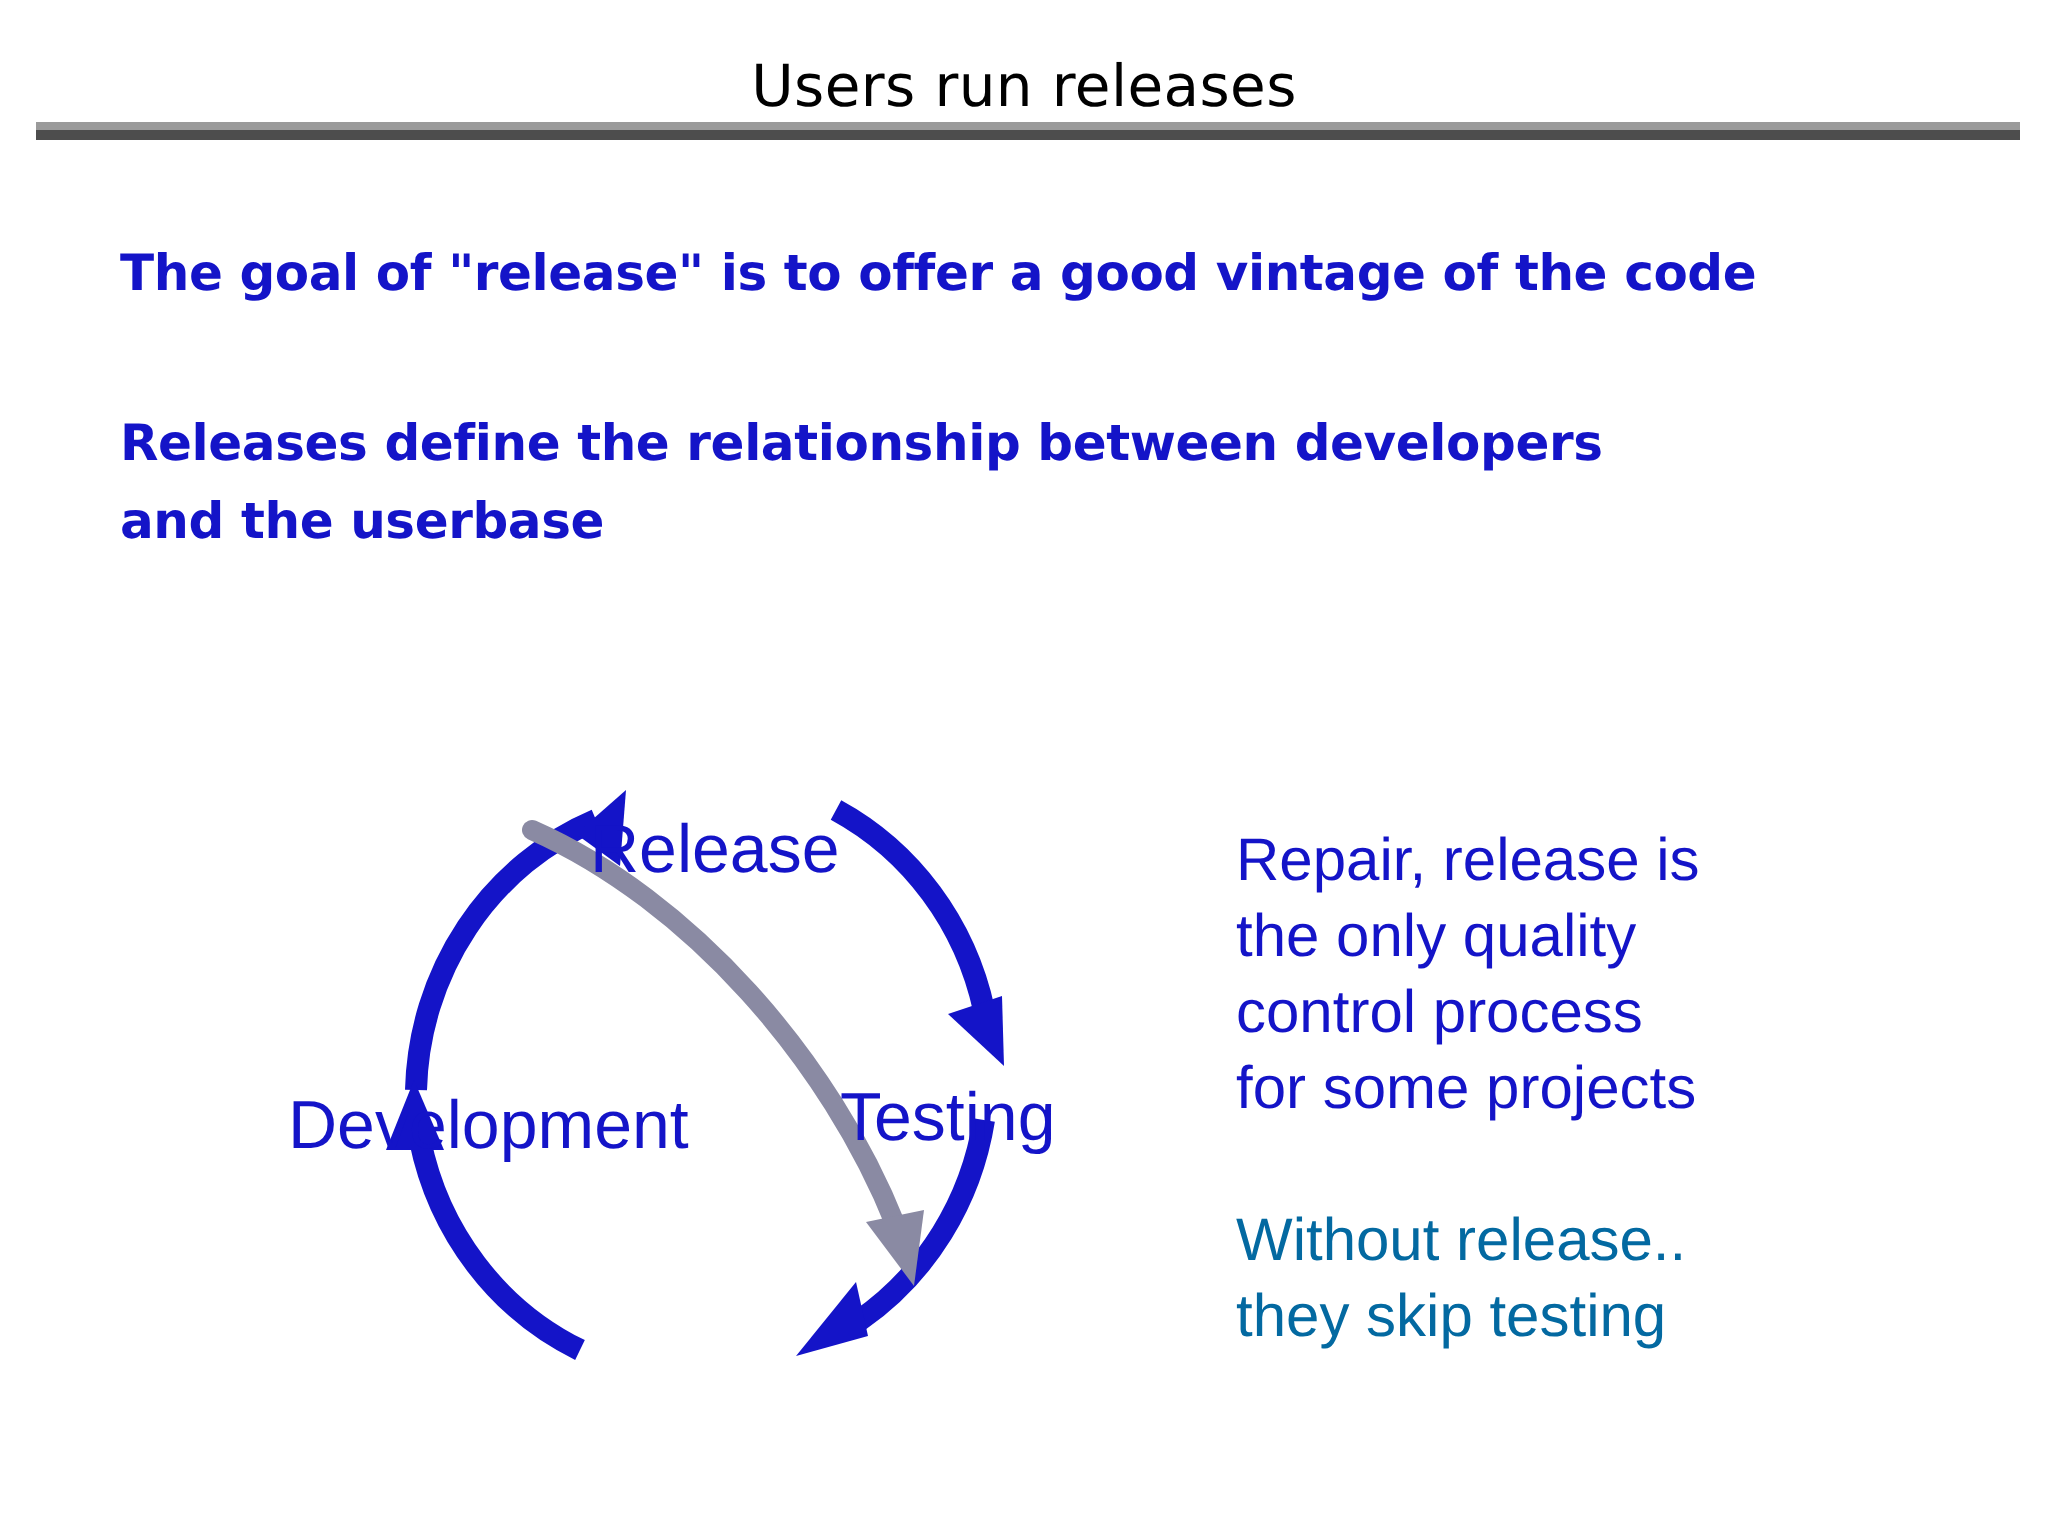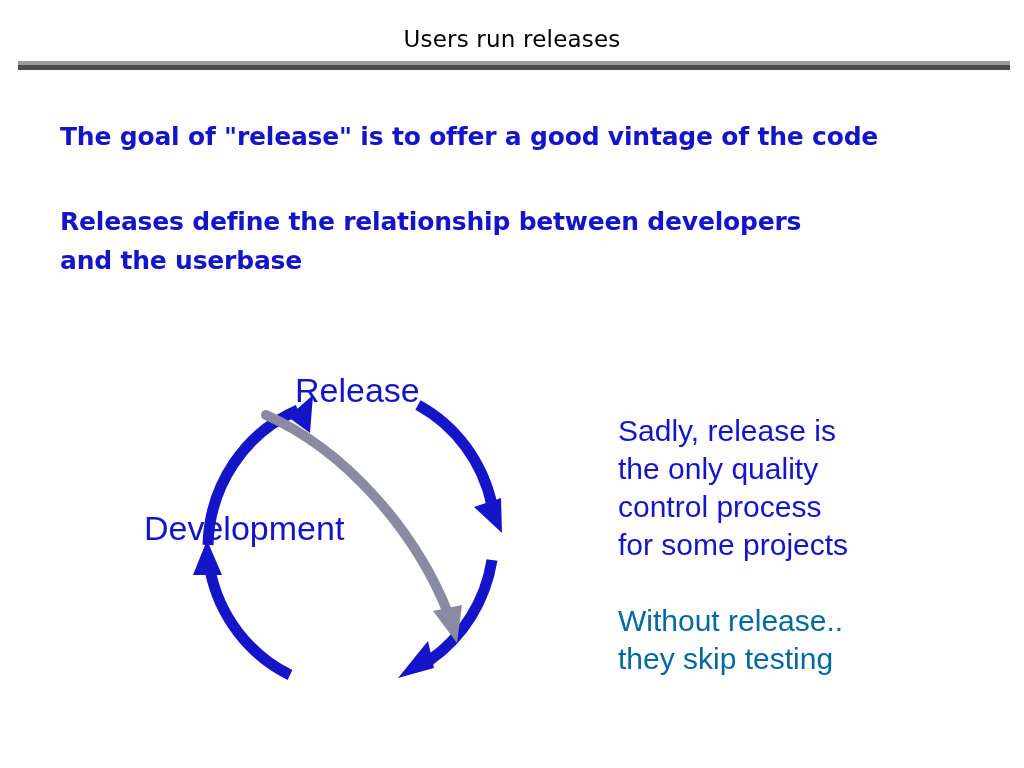--- a/index.html
+++ b/index.html
@@ -16,21 +16,21 @@
   }
 
   
   #slide-title {
     position: absolute;
     top: 26px;
     left: 0;
     width: 1024px;
     text-align: center;
     font-family: "DejaVu Sans", sans-serif;
-    font-size: 23px;
+    font-size: 29px;
     font-weight: 500;
     color: #000000;
     letter-spacing: 0.2px;
     white-space: nowrap;
   }
   #title-rule {
     position: absolute;
     left: 18px;
     top: 61px;
     width: 992px;
@@ -80,20 +80,21 @@
     height: 370px;
   }
   .cycle-label {
     position: absolute;
     font-family: "Liberation Sans", sans-serif;
     font-size: 34px;
     font-weight: 400;
     color: #1414c8;
     white-space: nowrap;
     line-height: 1;
+    margin-top: 35px;
   }
   #label-release     { left: 165px; top: 18px; }
   #label-testing     { left: 290px; top: 152px; }
   #label-development { left: 14px;  top: 156px; text-align: center; }
   #label-repair      { left: 176px; top: 318px; }
 
   
   .note {
     position: absolute;
     font-family: "Liberation Sans", sans-serif;
@@ -152,24 +153,25 @@
     </g>
 
     <g>
       <path d="M 136,60 C 215,95 285,175 318,258" fill="none" stroke="#8a8aa3" stroke-width="10" stroke-linecap="round"></path>
       <polygon points="327,288 303,256 332,250" fill="#8a8aa3"></polygon>
     </g>
   </svg>
 
   <div class="cycle-label" id="label-release">Release</div>
 
+  <div class="cycle-label" id="label-testing">Testing</div>
 
   <div class="cycle-label" id="label-development">Development</div>
 
 </div>
 
-<div class="note" id="note-primary">Sadly, release is
+<div class="note" id="note-primary">Repair, release is
 the only quality
 control process
 for some projects</div>
 
 <div class="note" id="note-secondary">Without release..
 they skip testing</div>
 
 </body></html>

